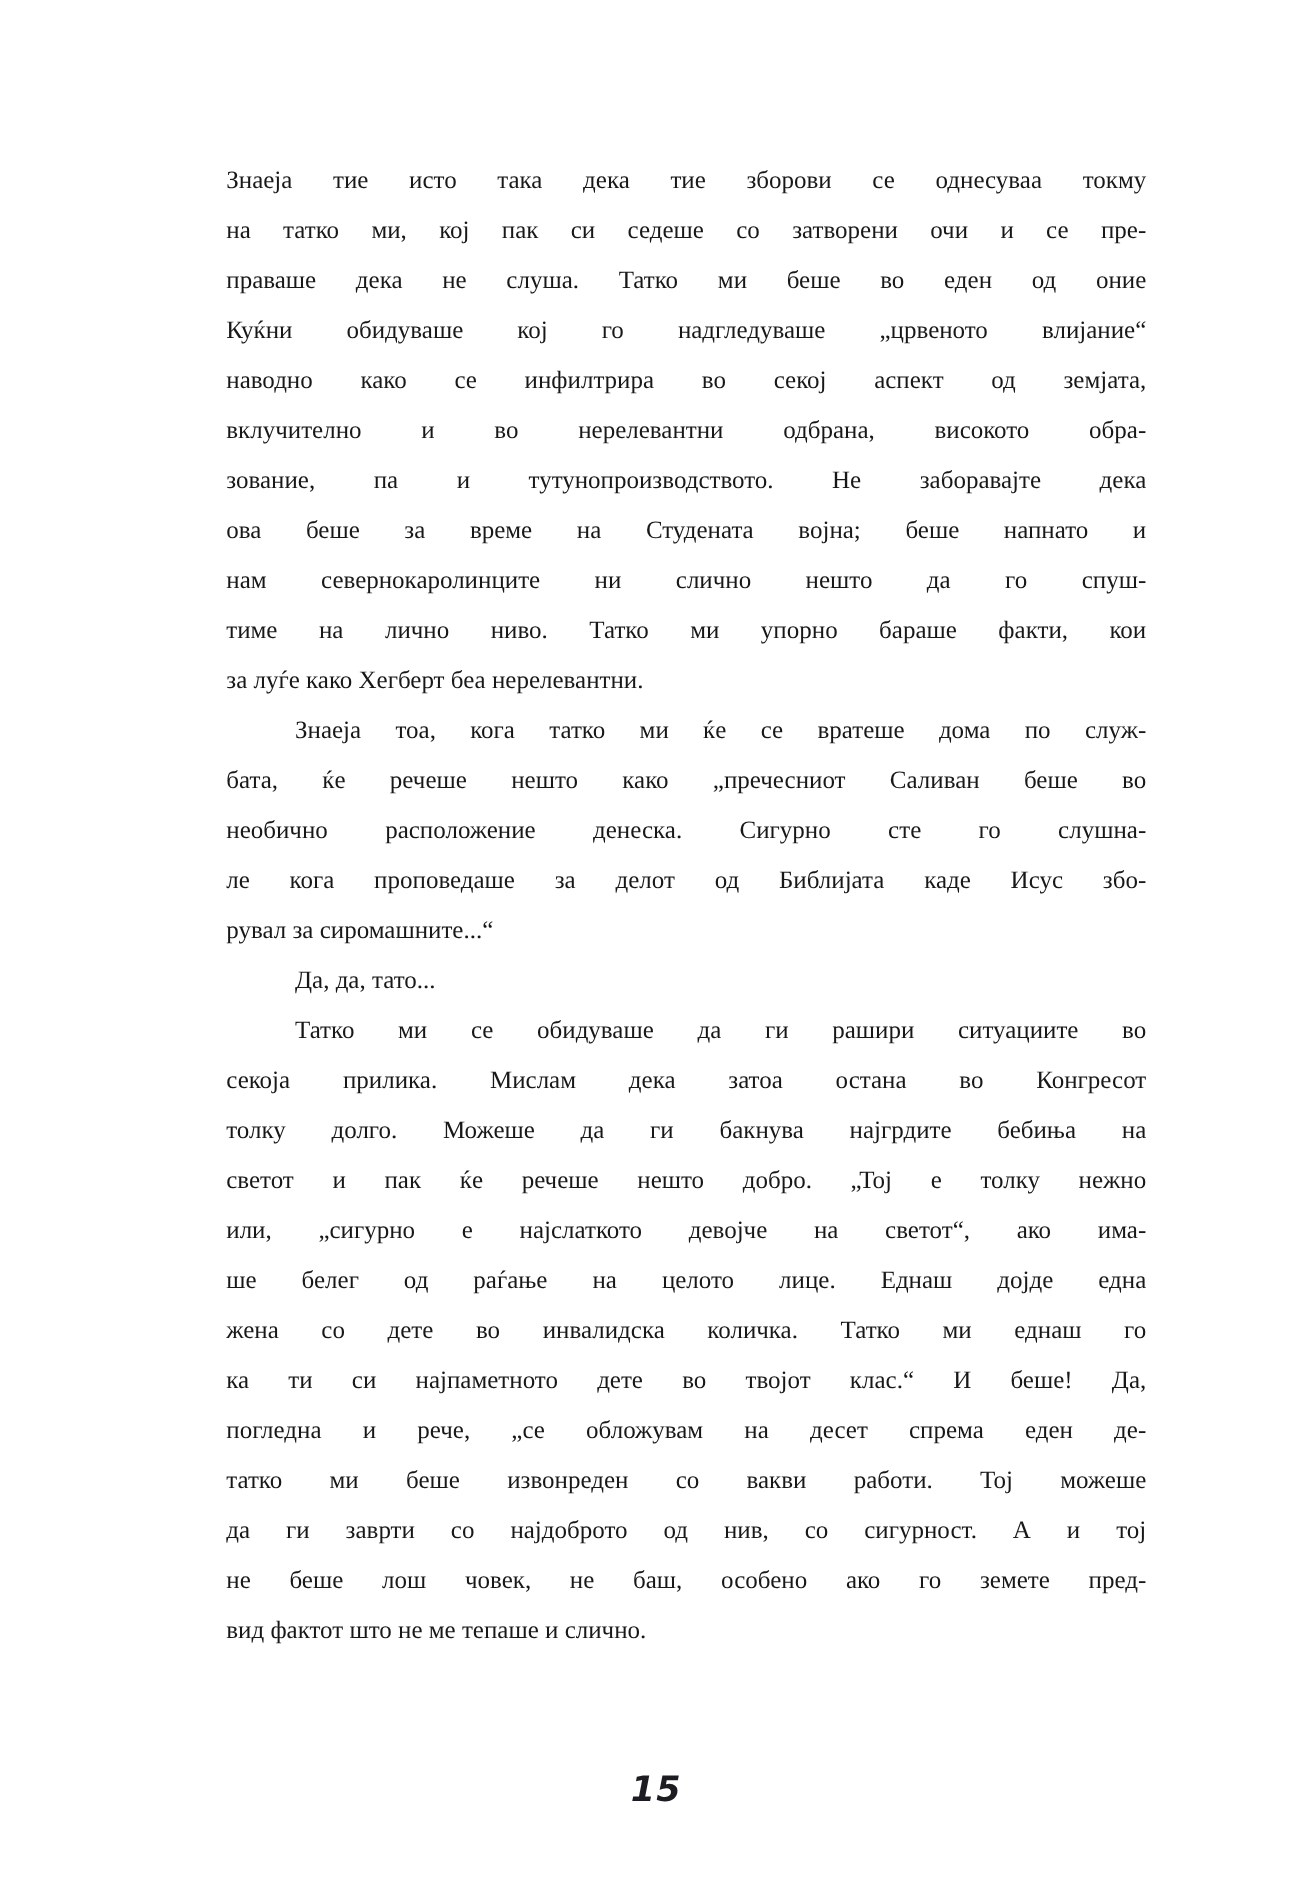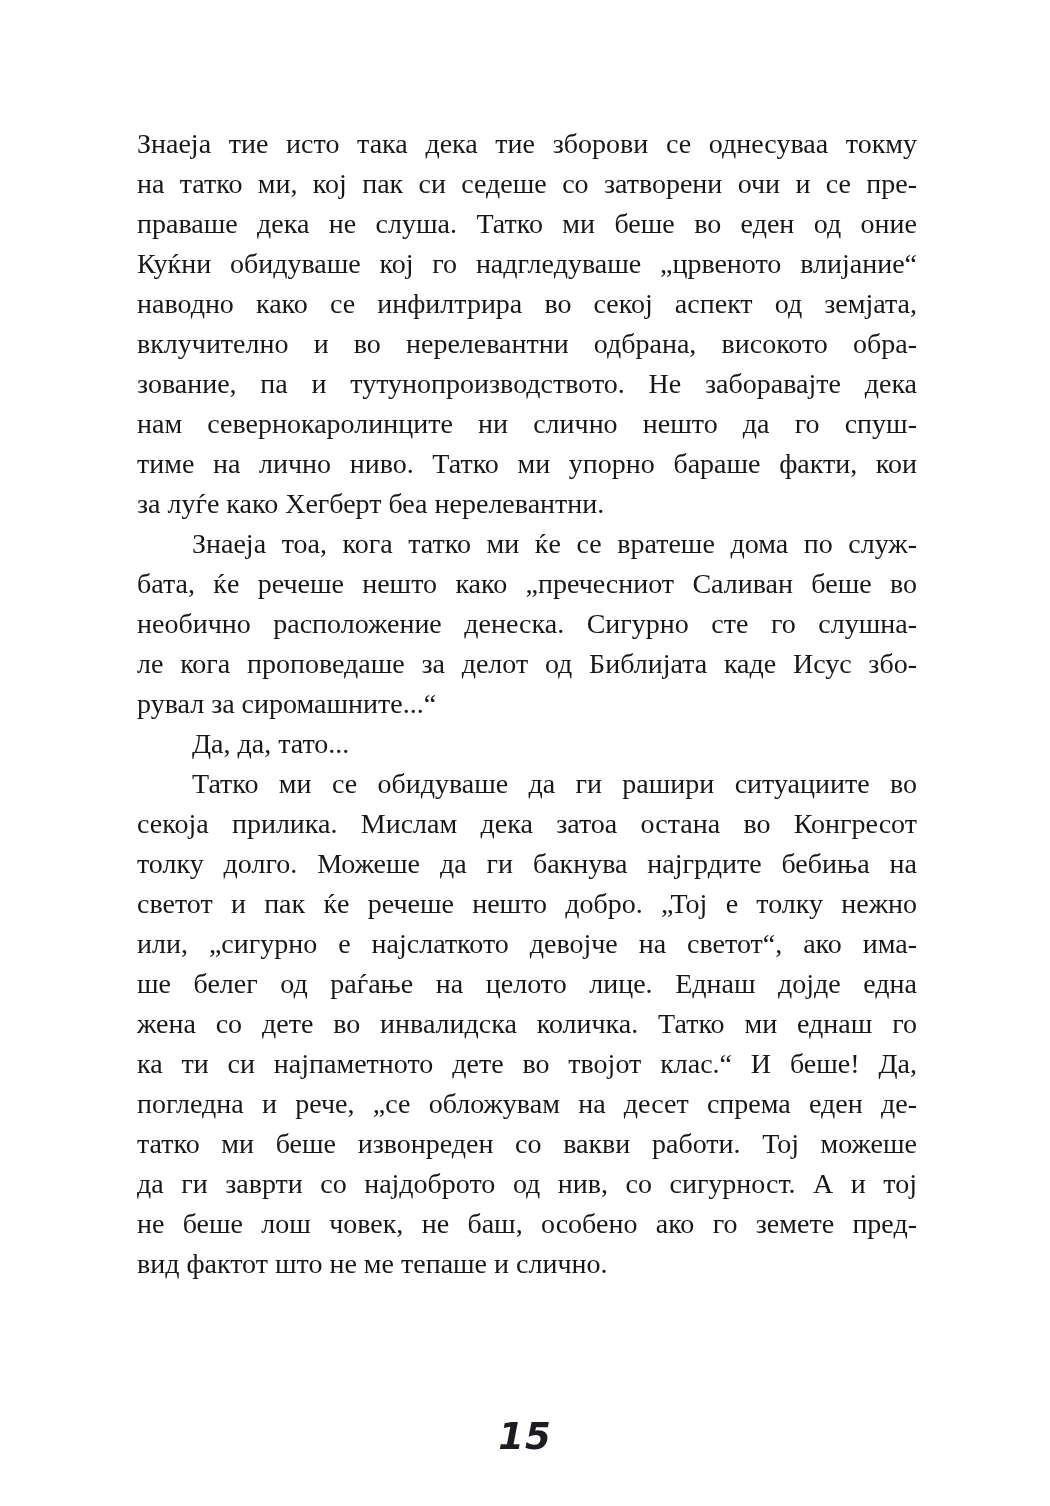--- a/index.html
+++ b/index.html
@@ -17,61 +17,63 @@
     color: #181818;
   }
   .text-block {
     position: absolute;
     left: 137px;
     top: 124px;
     width: 780px;
   }
   .para { margin: 0; padding: 0; }
   .line {
-    font-size: 28px;
+    font-size: 20px;
     line-height: 40px;
     text-align: justify;
     text-align-last: justify;
     -moz-text-align-last: justify;
     white-space: normal;
+    margin-left: 44px;
   }
   .line.last {
     text-align-last: left;
     -moz-text-align-last: left;
   }
   .line.indent {
     text-indent: 55px;
   }
   .page-number {
     position: absolute;
     top: 1415px;
     left: 0;
     width: 100%;
     text-align: center;
     font-family: "DejaVu Sans", sans-serif;
     font-style: italic;
     font-weight: 700;
-    font-size: 37px;
+    font-size: 28px;
     letter-spacing: 1px;
     color: #1c1c22;
   }
 </style>
 </head>
 <body>
 
 <div class="page">
   <div class="text-block" id="text-block">
       <div class="para">
         <div class="line">Знаеја тие исто така дека тие зборови се однесуваа токму</div>
         <div class="line">на татко ми, кој пак си седеше со затворени очи и се пре-</div>
         <div class="line">праваше дека не слуша. Татко ми беше во еден од оние</div>
         <div class="line">Куќни обидуваше кој го надгледуваше „црвеното влијание“</div>
         <div class="line">наводно како се инфилтрира во секој аспект од земјата,</div>
         <div class="line">вклучително и во нерелевантни одбрана, високото обра-</div>
         <div class="line">зование, па и тутунопроизводството. Не заборавајте дека</div>
+        <div class="line">ова беше за време на Студената војна; беше напнато и</div>
         <div class="line">нам севернокаролинците ни слично нешто да го спуш-</div>
         <div class="line">тиме на лично ниво. Татко ми упорно бараше факти, кои</div>
         <div class="line last">за луѓе како Хегберт беа нерелевантни.</div>
       </div>
       <div class="para">
         <div class="line indent">Знаеја тоа, кога татко ми ќе се вратеше дома по служ-</div>
         <div class="line">бата, ќе речеше нешто како „пречесниот Саливан беше во</div>
         <div class="line">необично расположение денеска. Сигурно сте го слушна-</div>
         <div class="line">ле кога проповедаше за делот од Библијата каде Исус збо-</div>
         <div class="line last">рувал за сиромашните...“</div>

